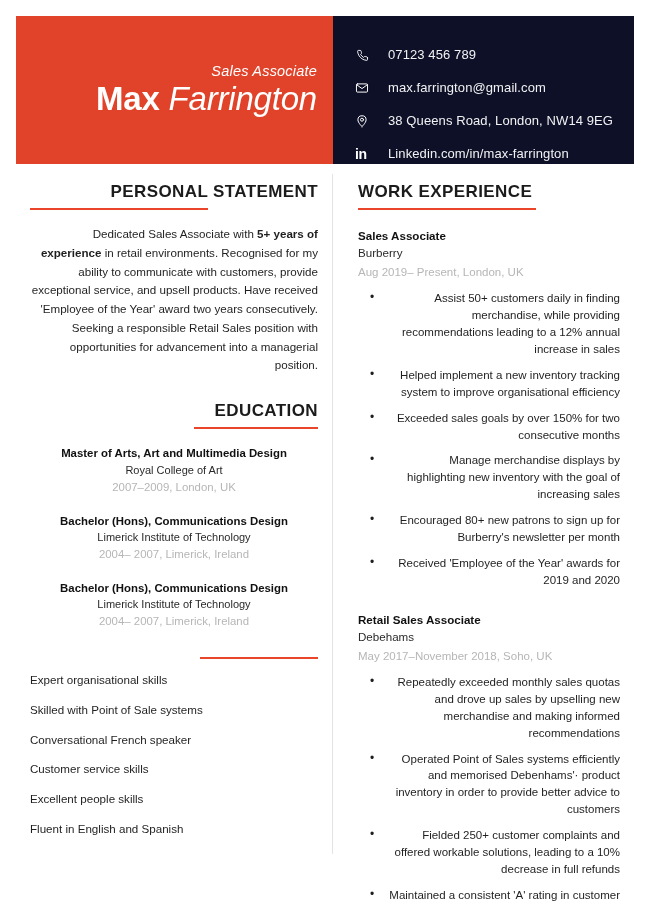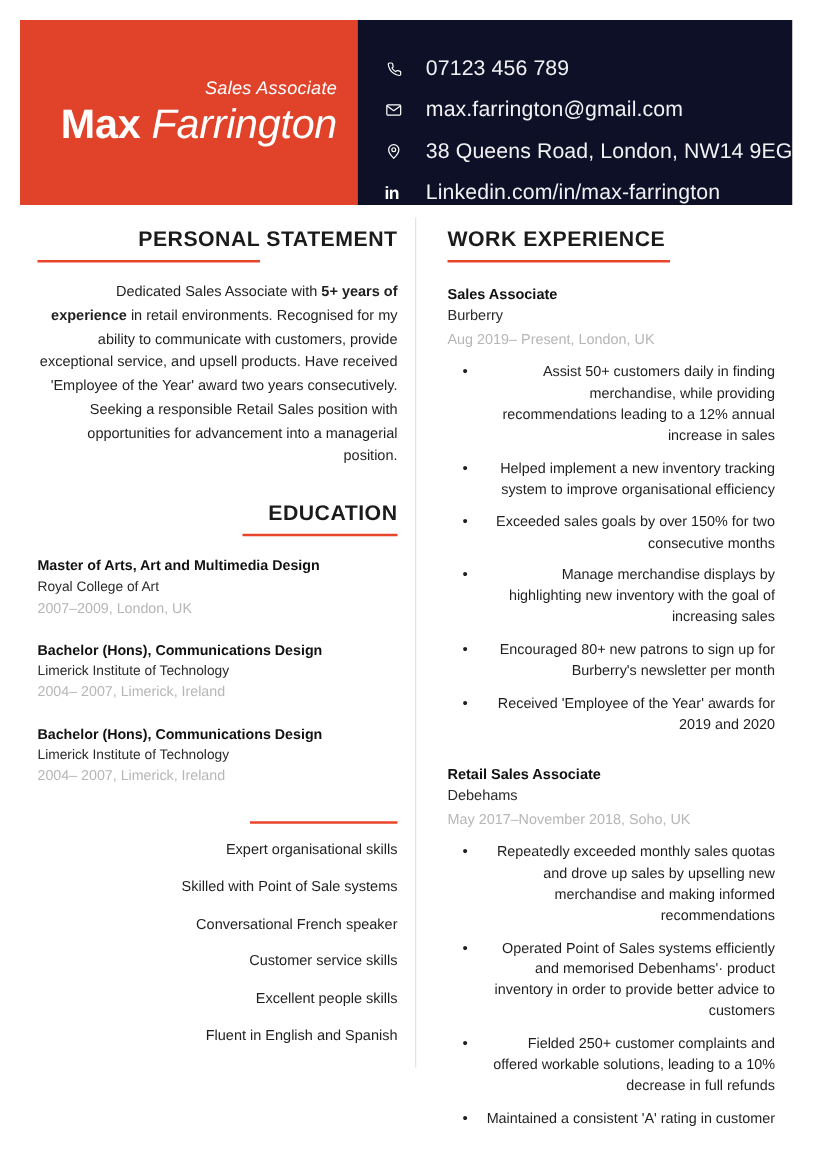--- a/index.html
+++ b/index.html
@@ -85,21 +85,21 @@
   .contact-icon svg { display: block; }
   .li-mark {
     font-weight: bold;
     font-size: 14px;
     color: #ffffff;
     letter-spacing: -.5px;
     line-height: 1;
   }
   .contact-text {
     color: #f2f2f4;
-    font-size: 17px;
+    font-size: 13px;
     padding-left: 11px;
     letter-spacing: .1px;
     white-space: nowrap;
   }
 
   
   .columns {
     display: flex;
     height: 739px;
     position: relative;
@@ -149,21 +149,21 @@
     text-align: right;
     font-size: 11.6px;
     line-height: 1.62;
     color: #1f1f1f;
     margin-top: 15px;
   }
   .statement b { font-weight: bold; }
 
   
   .edu-item {
-    text-align: left;
+    text-align: center;
     margin-top: 16px;
   }
   .edu-degree {
     font-size: 11.4px;
     font-weight: bold;
     color: #111111;
     line-height: 1.45;
   }
   .edu-school {
     font-size: 11px;
@@ -171,21 +171,20 @@
     line-height: 1.55;
   }
   .edu-date {
     font-size: 11.4px;
     color: #b6b6b6;
     line-height: 1.55;
   }
 
   
   .skill {
-    text-align: right;
     font-size: 11.6px;
     color: #1f1f1f;
     line-height: 1.45;
     margin-top: 13px;
   }
 
   
   .job { margin-top: 17px; }
   .job-role {
     font-size: 11.6px;

